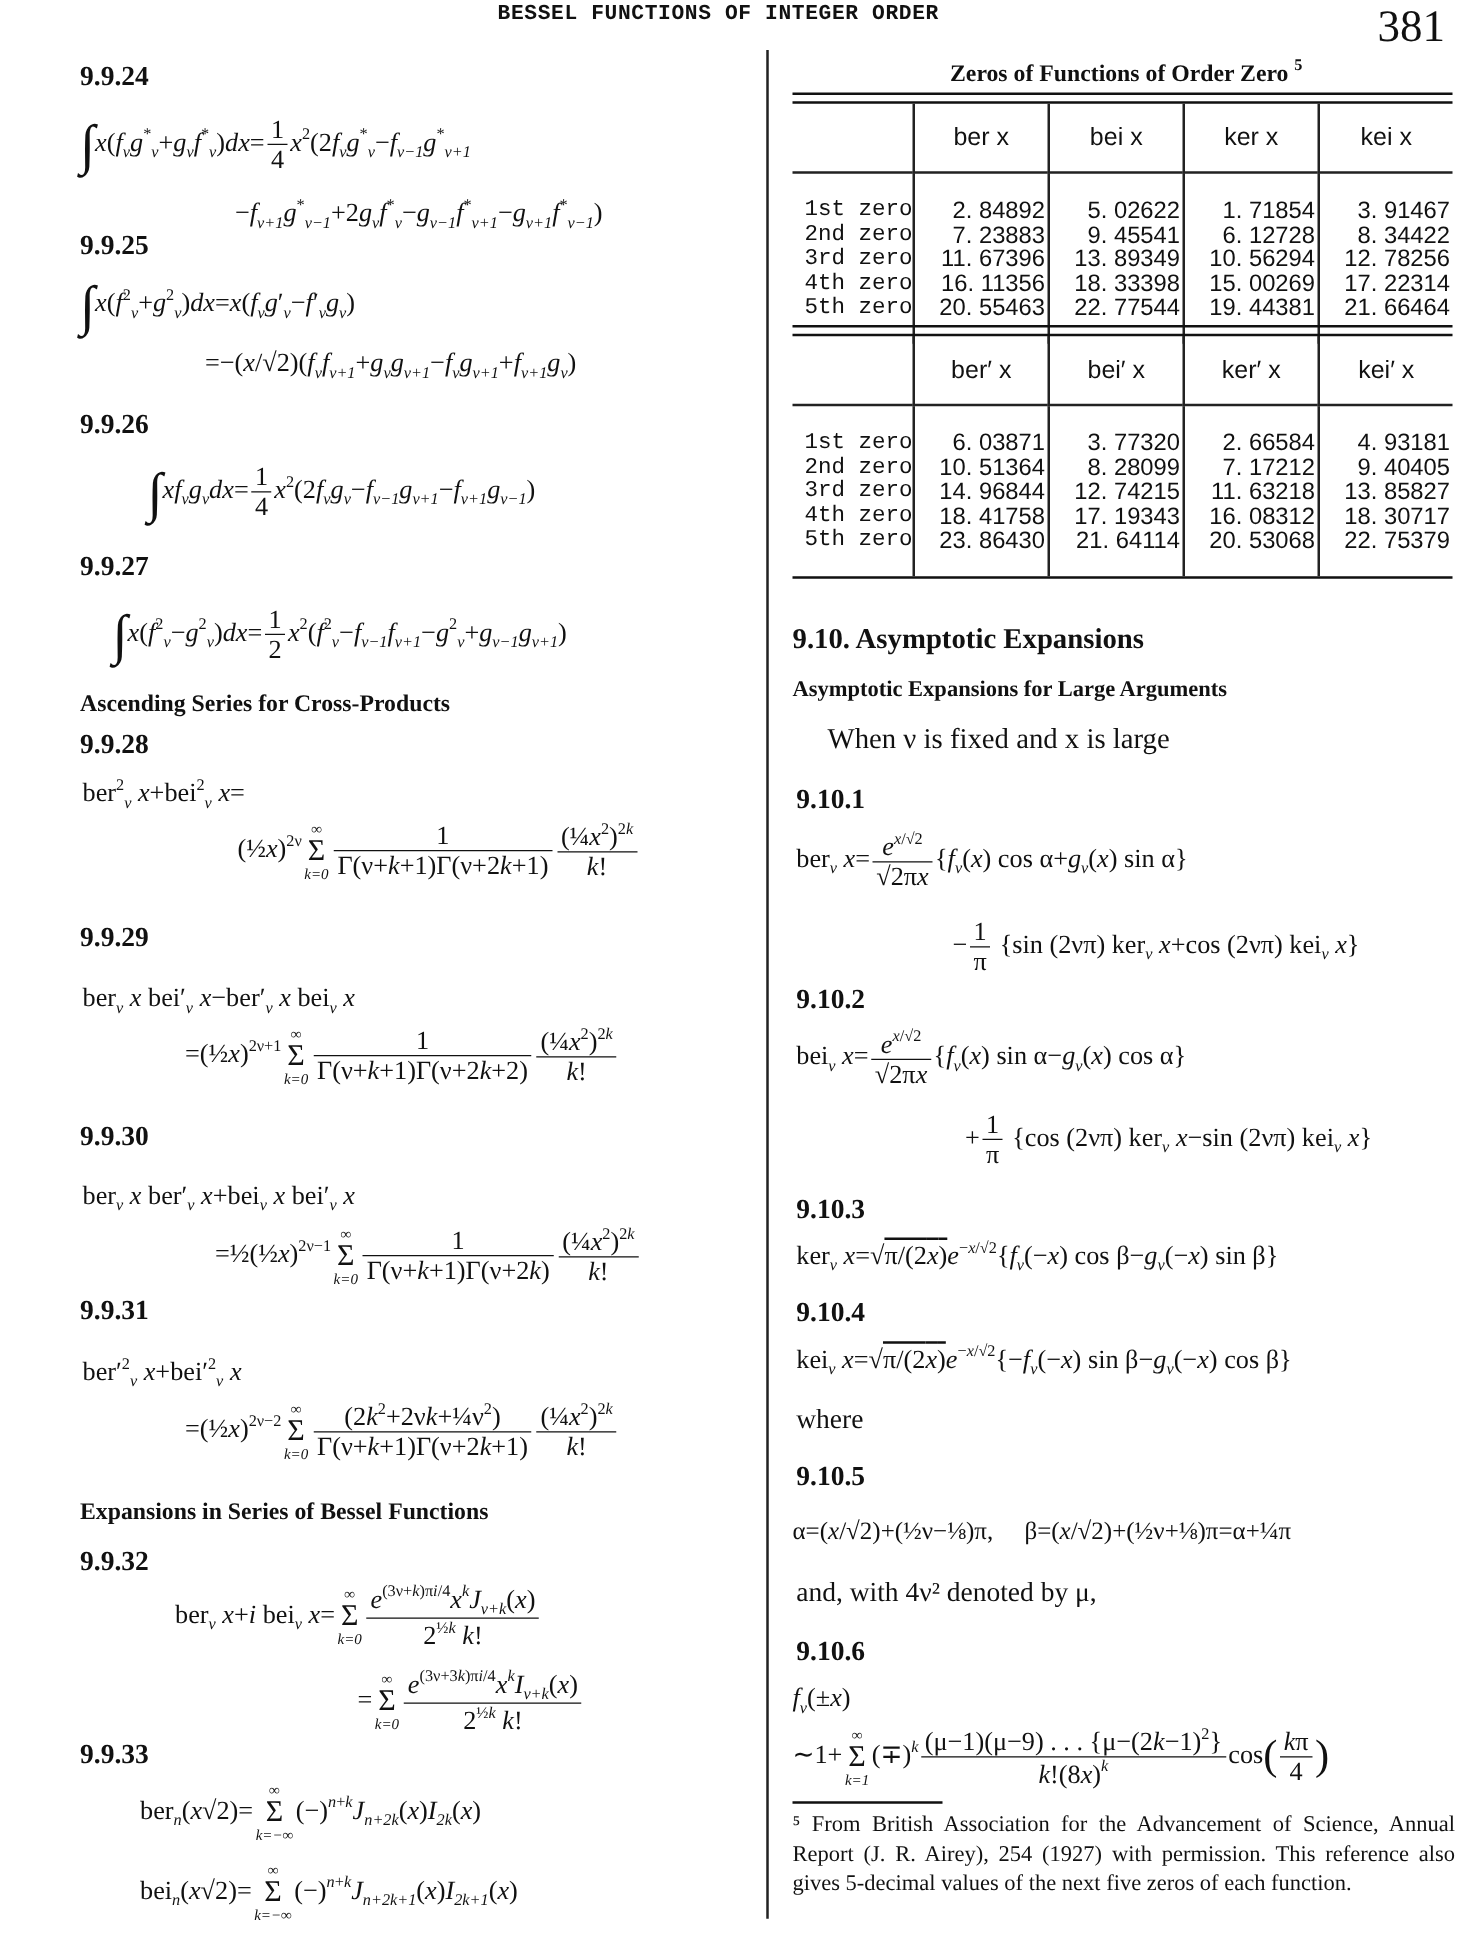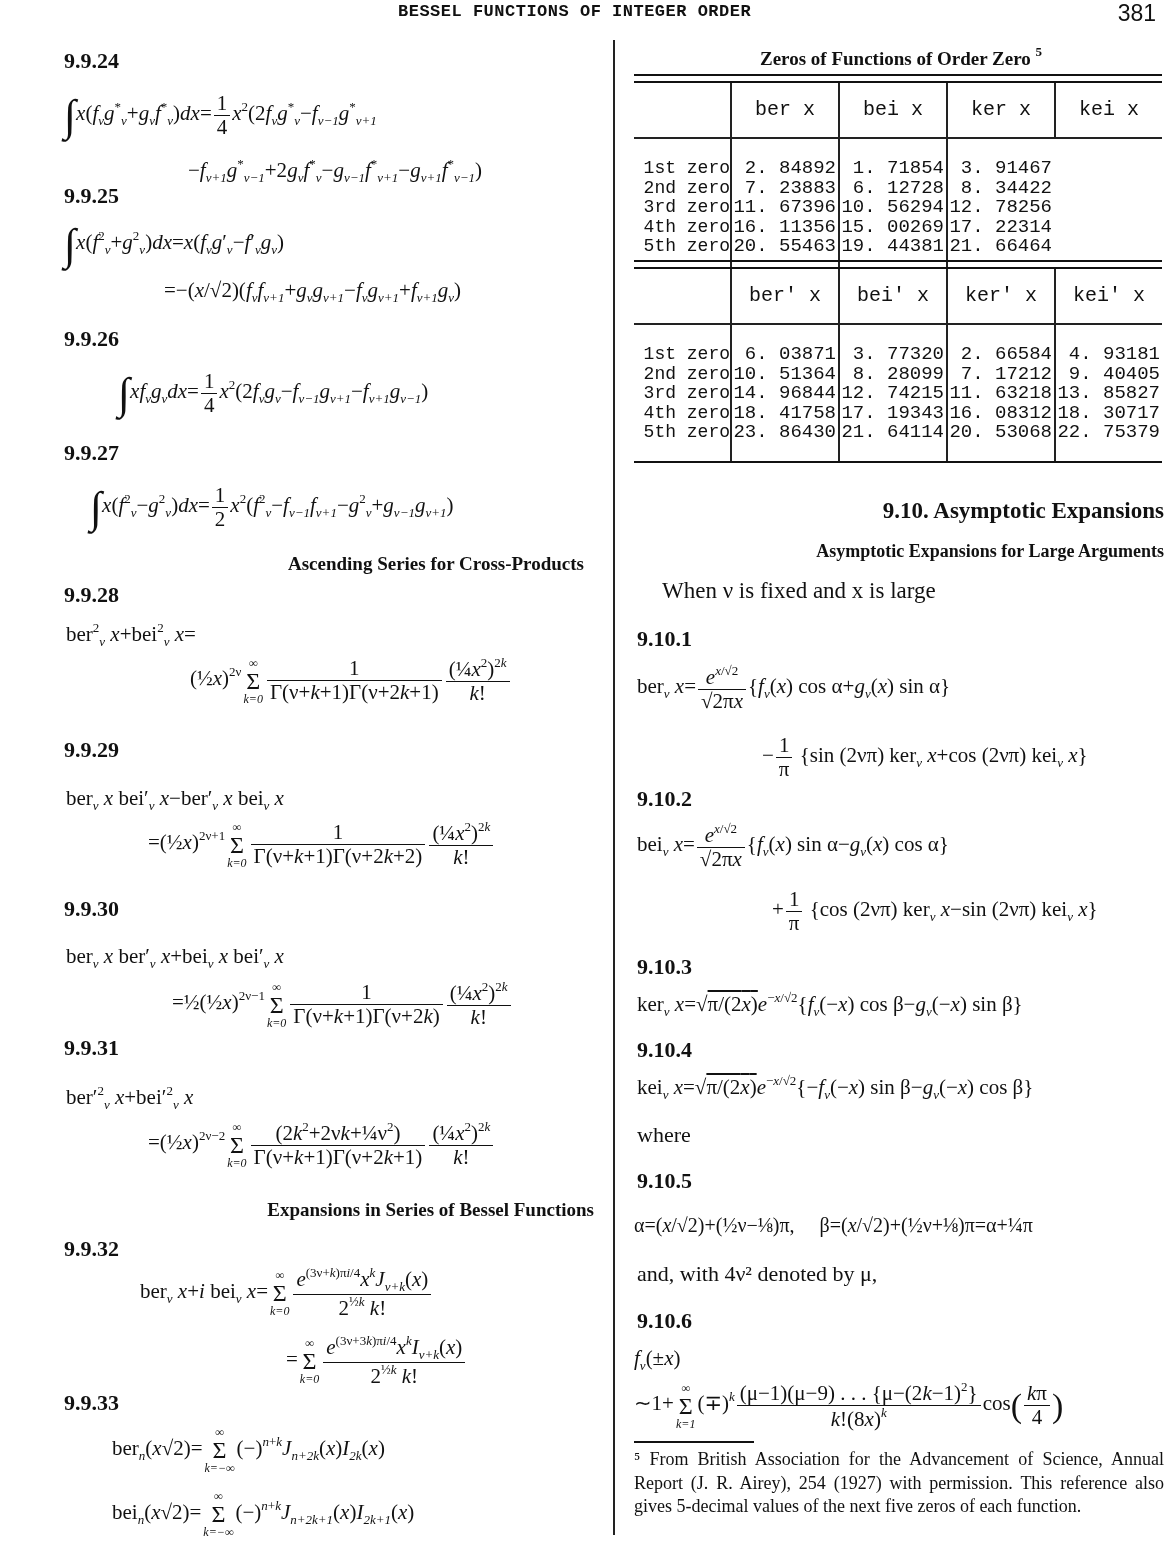--- a/index.html
+++ b/index.html
@@ -7,50 +7,50 @@
     width: 1168px; height: 1549px; position: relative; overflow: hidden;
     font-family: "DejaVu Serif", "Liberation Serif", serif; color: #111;
   }
   .running-head {
     position: absolute; top: 2px; left: 398px;
     font-family: "Liberation Mono", "DejaVu Sans Mono", monospace;
     font-weight: bold; font-size: 17px; letter-spacing: 0.5px;
   }
   .page-number {
     position: absolute; top: 0px; right: 12px;
-    font-family: Liberation Sans, sans-serif; font-size: 23px;
+    font-family: Liberation Serif, serif; font-size: 36px;
   }
   .col-divider { position: absolute; left: 613px; top: 40px; width: 2px; height: 1495px; background: #222; }
 
   .eqnum { position: absolute; font-family: "Liberation Serif", serif; font-weight: bold; font-size: 22px; }
   .formula { position: absolute; font-family: "Liberation Serif", serif; font-size: 21px; white-space: nowrap; }
   .formula i, .it { font-style: italic; }
   .sub { font-size: 13px; vertical-align: -5px; font-style: italic; }
   .sup { font-size: 13px; vertical-align: 9px; }
   .intg { font-size: 44px; line-height: 0; vertical-align: -10px; font-style: normal; }
   .frac { display: inline-block; vertical-align: middle; text-align: center; line-height: 1.1; margin: 0 2px; }
   .frac > .num { display: block; border-bottom: 1.5px solid #111; padding: 0 3px; }
   .frac > .den { display: block; padding: 0 3px; }
   .sum { display: inline-block; vertical-align: middle; text-align: center; line-height: 1; margin: 0 2px; }
   .sum .top, .sum .bot { display: block; font-size: 12px; font-style: italic; }
   .sum .sig { display: block; font-size: 24px; }
   .sechead {
     position: absolute; font-family: "Liberation Serif", serif; font-weight: bold; font-size: 19px;
-    text-align: right;
+    text-align: left;
   }
   .bigtitle { font-size: 23px; }
 
   
   .zeros-title { position: absolute; left: 634px; top: 44px; width: 534px; text-align: center;
     font-family: "Liberation Serif", serif; font-weight: bold; font-size: 19px; }
   .ztable { position: absolute; left: 634px; width: 528px; }
   .ztable .rule2 { height: 5px; border-top: 2px solid #111; border-bottom: 2px solid #111; }
   .ztable .rule1 { height: 0; border-top: 2px solid #111; }
   .zgrid { display: grid; grid-template-columns: 96px 108px 108px 108px 108px; }
-  .zgrid > div { border-left: 2px solid #222; font-family: Liberation Mono, monospace; }
+  .zgrid > div { border-left: 2px solid #222; font-family: Liberation Sans, sans-serif; }
   .zgrid > div:first-child { border-left: none; }
   .zhead > div { height: 54px; line-height: 54px; text-align: center; font-size: 20px; border-bottom: 2px solid #222; }
   .zbody > div { padding-top: 20px; padding-bottom: 18px; font-size: 19px; line-height: 19.5px; }
   .zbody .val { text-align: right; padding-right: 2px; }
   .zbody .lbl { text-align: right; font-family: "Liberation Mono", monospace; font-size: 18px; }
 
   .prose { position: absolute; font-family: "Liberation Serif", serif; font-size: 22px; white-space: nowrap; }
   .footnote-rule { position: absolute; left: 634px; top: 1441px; width: 120px; border-top: 2px solid #111; }
   .footnote { position: absolute; left: 634px; top: 1448px; width: 530px;
     font-family: "Liberation Serif", serif; font-size: 18px; line-height: 23.5px; text-align: justify; }
@@ -168,20 +168,27 @@
         <div>5th zero</div>
       </div>
       <div class="val">
         <div>2. 84892</div>
         <div>7. 23883</div>
         <div>11. 67396</div>
         <div>16. 11356</div>
         <div>20. 55463</div>
       </div>
       <div class="val">
+        <div>5. 02622</div>
+        <div>9. 45541</div>
+        <div>13. 89349</div>
+        <div>18. 33398</div>
+        <div>22. 77544</div>
+      </div>
+      <div class="val">
         <div>1. 71854</div>
         <div>6. 12728</div>
         <div>10. 56294</div>
         <div>15. 00269</div>
         <div>19. 44381</div>
       </div>
       <div class="val">
         <div>3. 91467</div>
         <div>8. 34422</div>
         <div>12. 78256</div>

